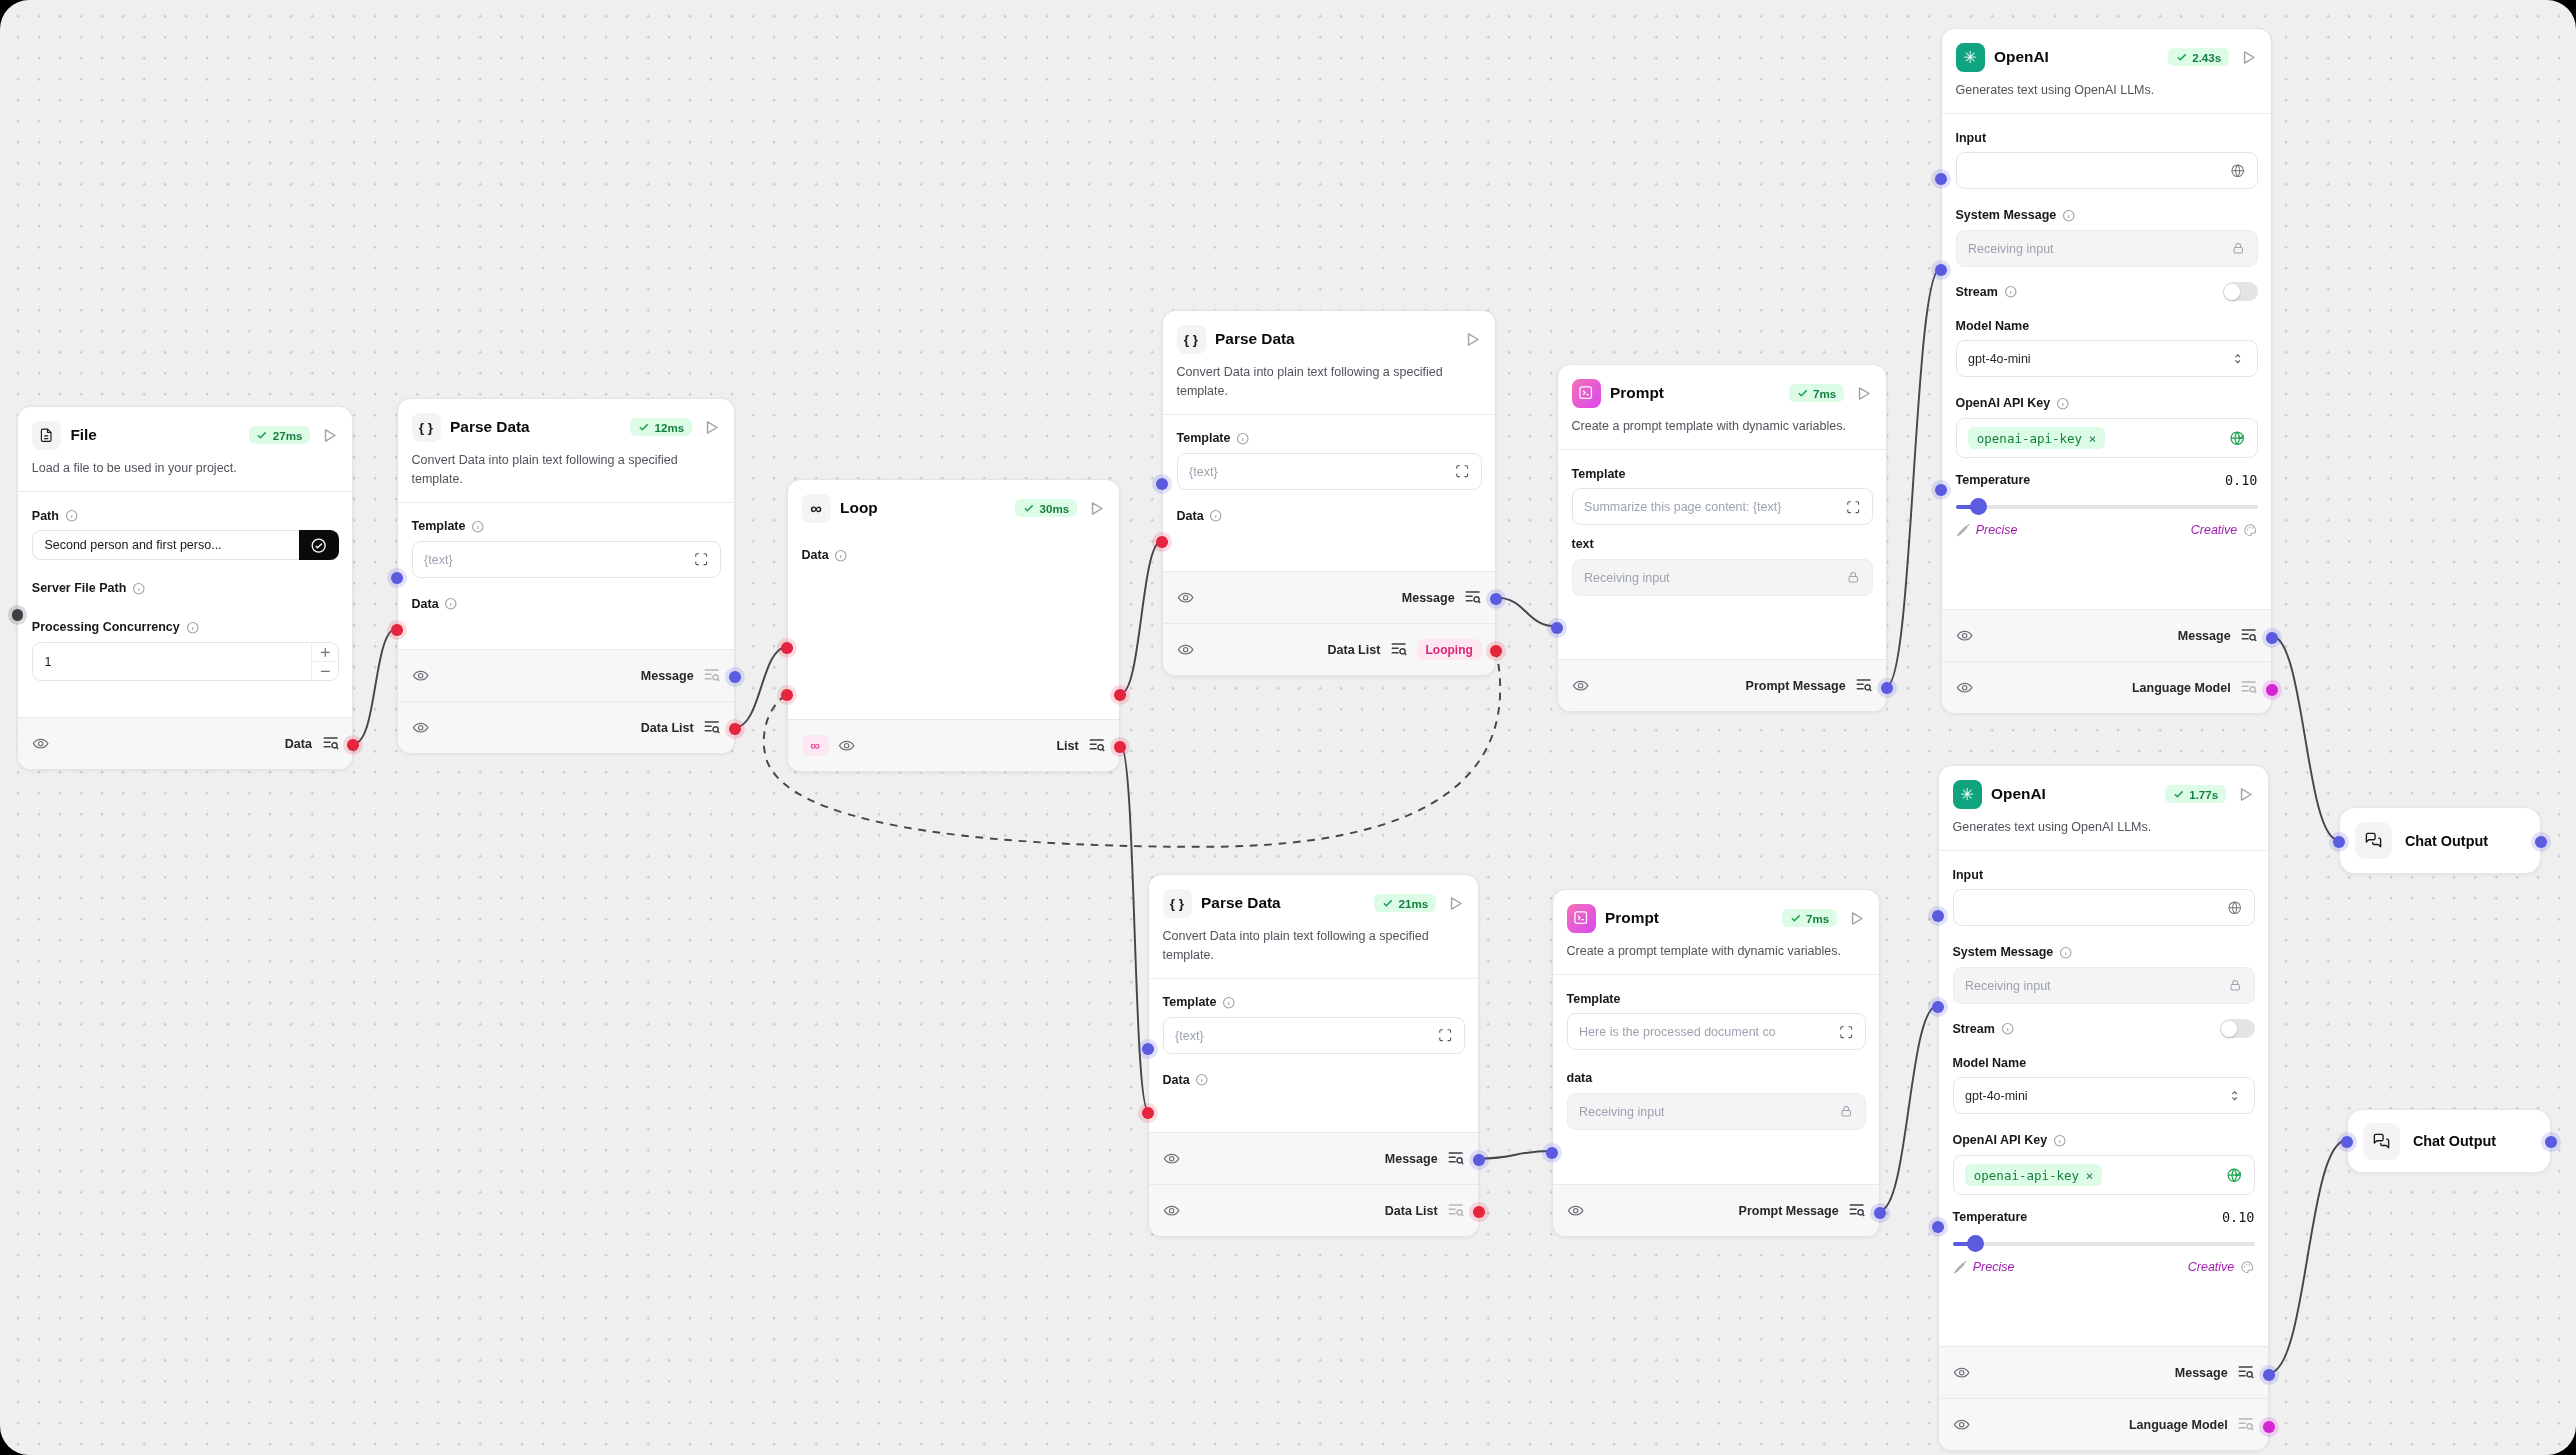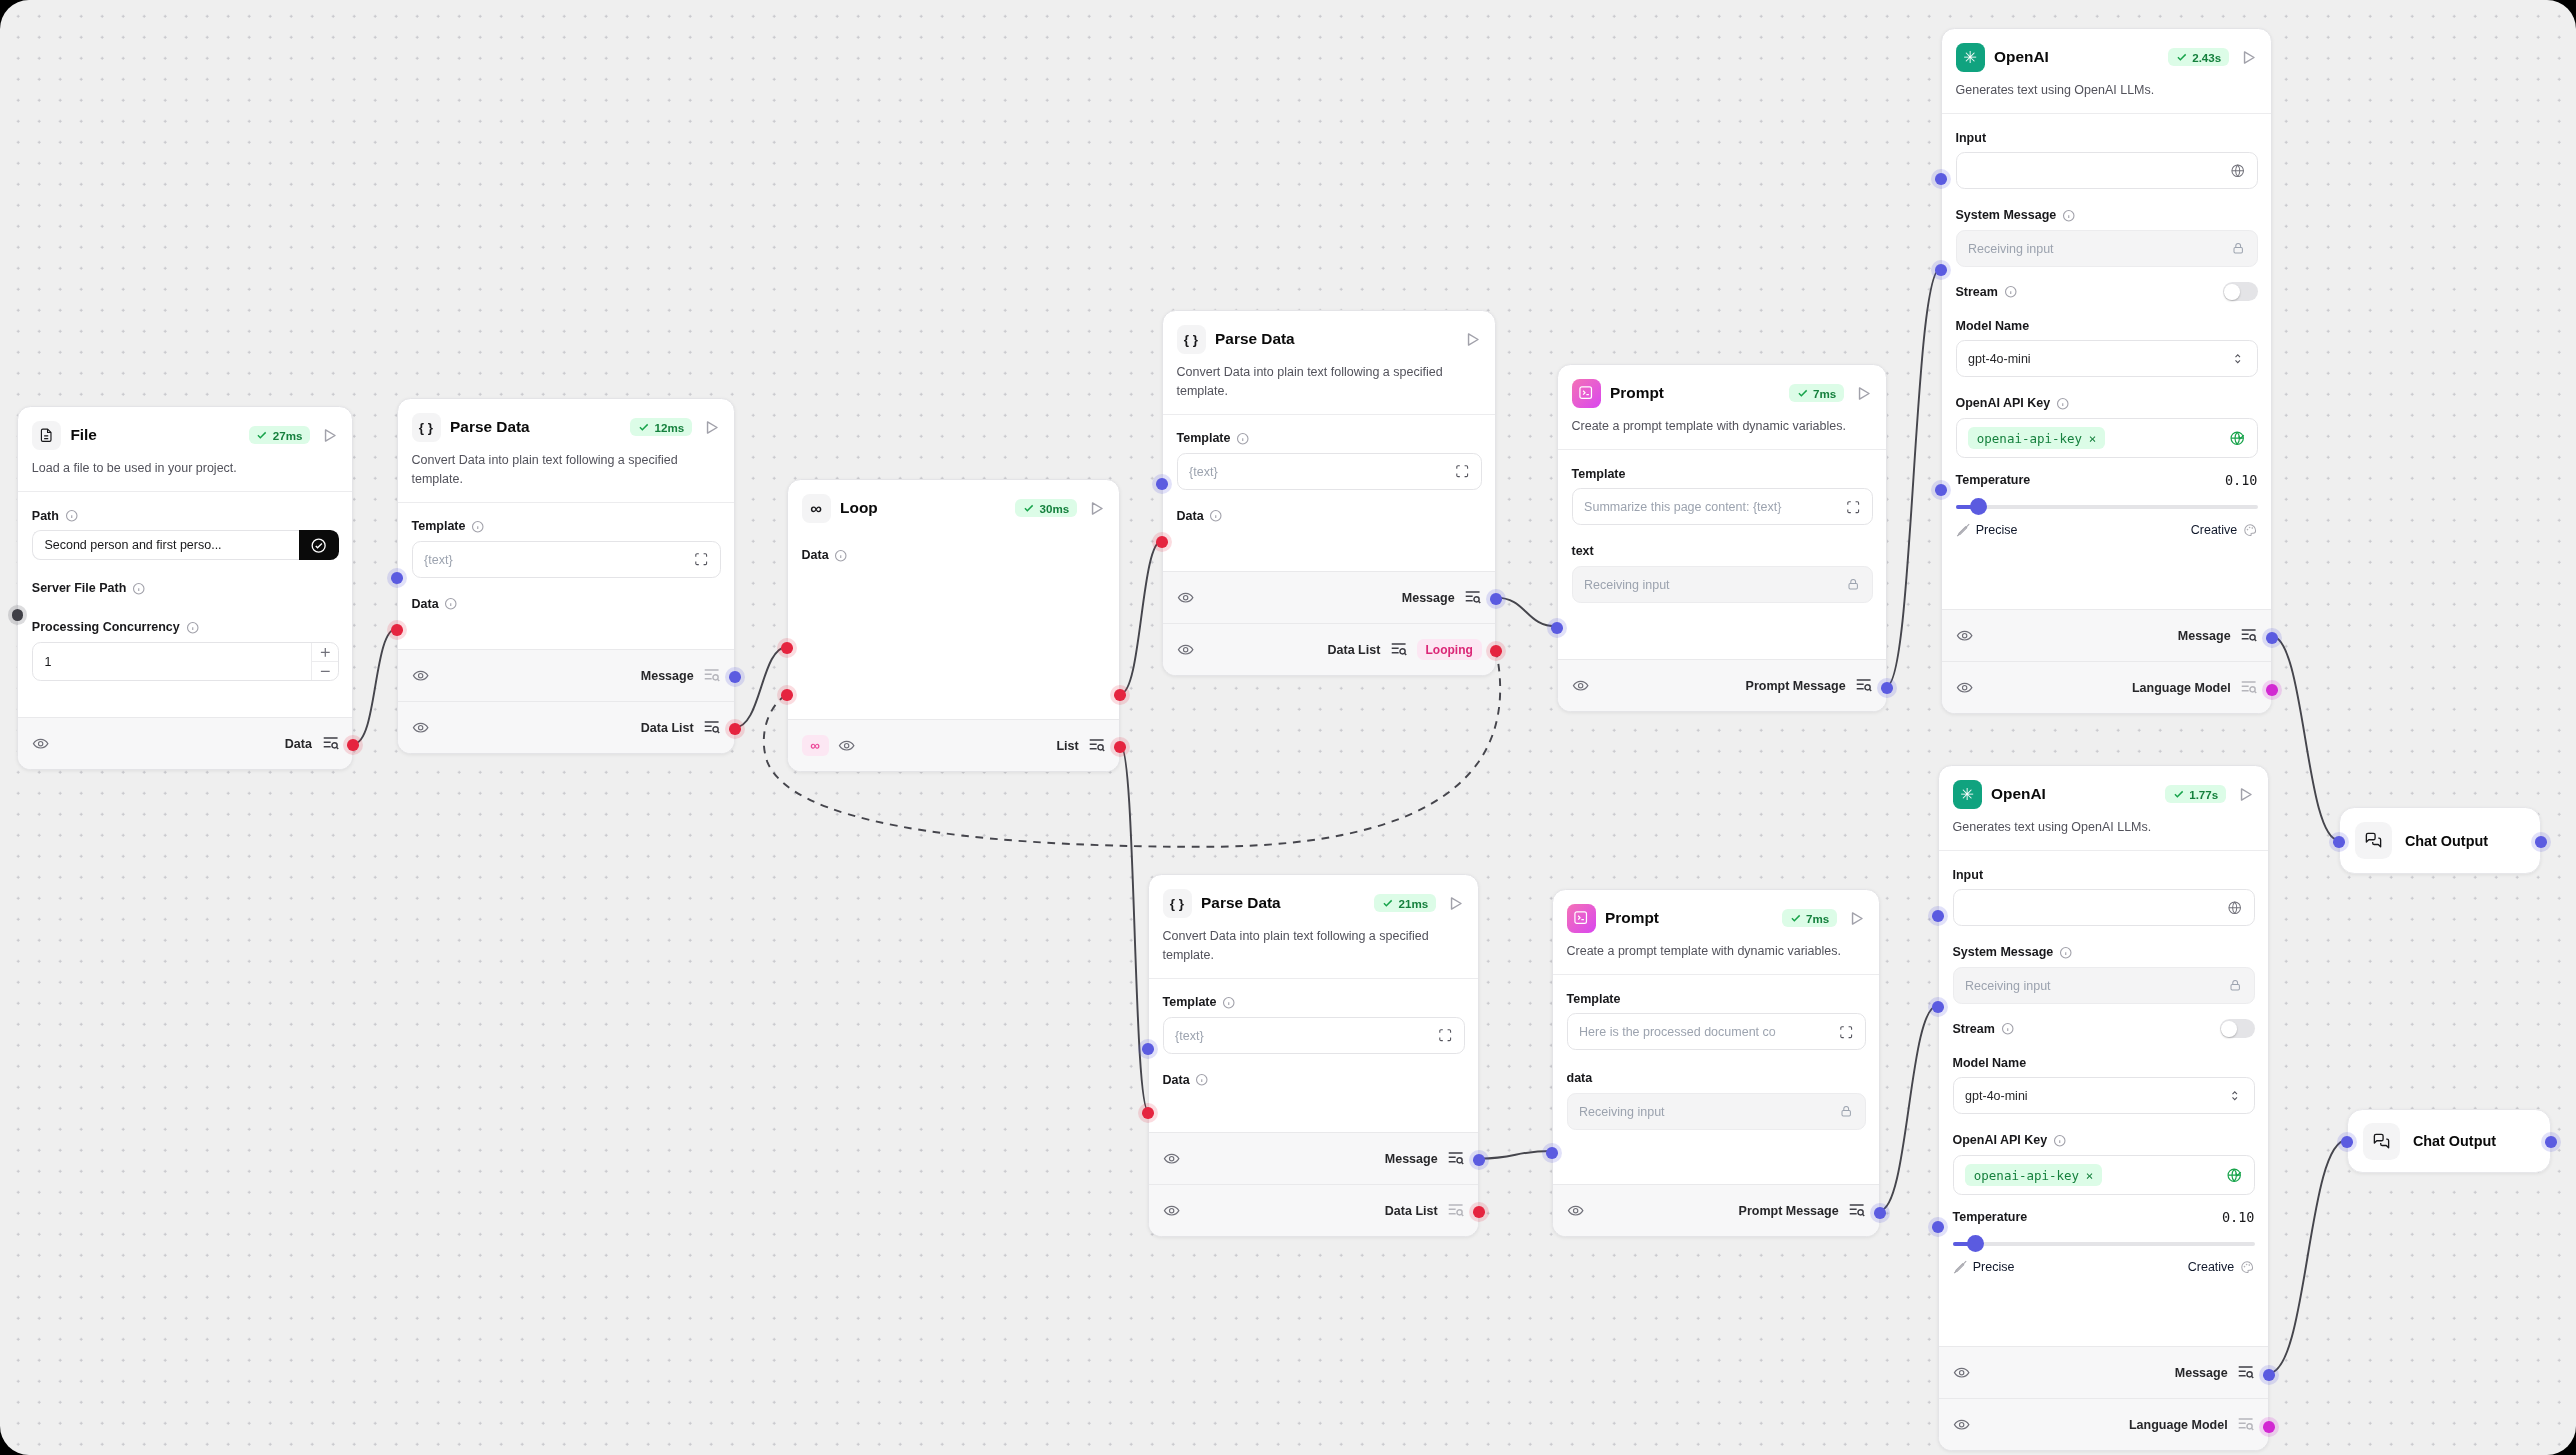--- a/index.html
+++ b/index.html
@@ -45,21 +45,21 @@
   .steps{width:27px;display:flex;flex-direction:column;border-left:1px solid #ececee;color:#71717a;}
   .steps>div{flex:1;display:flex;align-items:center;justify-content:center;}
   .steps>div:first-child{border-bottom:1px solid #ececee;}
   .lblrow{display:flex;justify-content:space-between;align-items:center;margin:14.4px 0 9.6px;}
   .lblrow .lbl{margin:0;}
   .tempval{font-family:"DejaVu Sans Mono","Liberation Mono",monospace;font-size:13.5px;color:#18181b;}
   .slider{position:relative;height:17.3px;display:flex;align-items:center;margin:1.9px 0 0;}
   .track{height:3.9px;background:#e4e4e7;border-radius:1.9px;flex:1;}
   .fill{position:absolute;left:0;width:25px;height:3.9px;background:#5b5be0;border-radius:1.9px;}
   .thumb{position:absolute;left:14.4px;top:0;width:17.3px;height:17.3px;border-radius:50%;background:#5b5be0;}
-  .hintrow{display:flex;justify-content:space-between;align-items:center;color:#0f172a;font-size:12.5px;margin:7.7px 0 13.5px;}
+  .hintrow{display:flex;justify-content:space-between;align-items:center;color:#a21caf;font-size:12.5px;margin:7.7px 0 13.5px;font-style:italic;}
   .hintrow span{display:flex;align-items:center;gap:5.8px;}
   .toggle{width:35px;height:19px;border-radius:9.6px;background:#e4e4e7;position:relative;margin-left:auto;flex:none;}
   .knob{position:absolute;left:1.9px;top:1.9px;width:15.4px;height:15.4px;border-radius:50%;background:#fff;box-shadow:0 1px 1.9px rgba(0,0,0,.25);}
   .streamrow{display:flex;align-items:center;margin:15.4px 0 3.9px;}
   .tag{display:inline-flex;align-items:center;gap:6.7px;background:#dcfce7;color:#15803d;
     font-family:"DejaVu Sans Mono","Liberation Mono",monospace;font-size:12.5px;padding:3.9px 8.7px;border-radius:5.8px;}
   .outs{position:absolute;bottom:0;left:0;right:0;border-radius:0 0 12.5px 12.5px;overflow:hidden;text-align:center;}
   .orow{height:52px;display:flex;align-items:center;gap:9.6px;padding:0 13.5px;background:#f7f7f8;border-top:1px solid #e9e9eb;}
   .olbl{margin-left:auto;font-size:12.5px;font-weight:600;color:#27272a;white-space:nowrap;}
   .oic{color:#3f3f46;display:flex;flex:none;}
@@ -412,21 +412,21 @@
           <span>Template</span>
         </div>
       <div class="inp">
         <span class="flex1 ph fade">Summarize this page content: {text}</span>
         <span class="icn" style="margin-left:-17.3px;">
             <svg width="14.4" height="14.4" viewBox="0 0 24 24" fill="none" stroke="#52525b" stroke-width="1.8">
               <path d="M3 8V5a2 2 0 0 1 2-2h3M16 3h3a2 2 0 0 1 2 2v3M21 16v3a2 2 0 0 1-2 2h-3M8 21H5a2 2 0 0 1-2-2v-3"></path>
             </svg>
           </span>
       </div>
-      <div class="lbl" style="margin-top:19px;">
+      <div class="lbl" style="margin-top:12px;">
           <span>text</span>
         </div>
       <div class="inp locked">
         <span class="flex1 ph">Receiving input</span>
         <span class="icn">
             <svg width="14.4" height="14.4" viewBox="0 0 24 24" fill="none" stroke="#9ca3af" stroke-width="1.7">
               <rect x="5" y="11" width="14" height="9" rx="2"></rect>
               <path d="M8 11V8a4 4 0 0 1 8 0v3"></path>
             </svg>
           </span>

